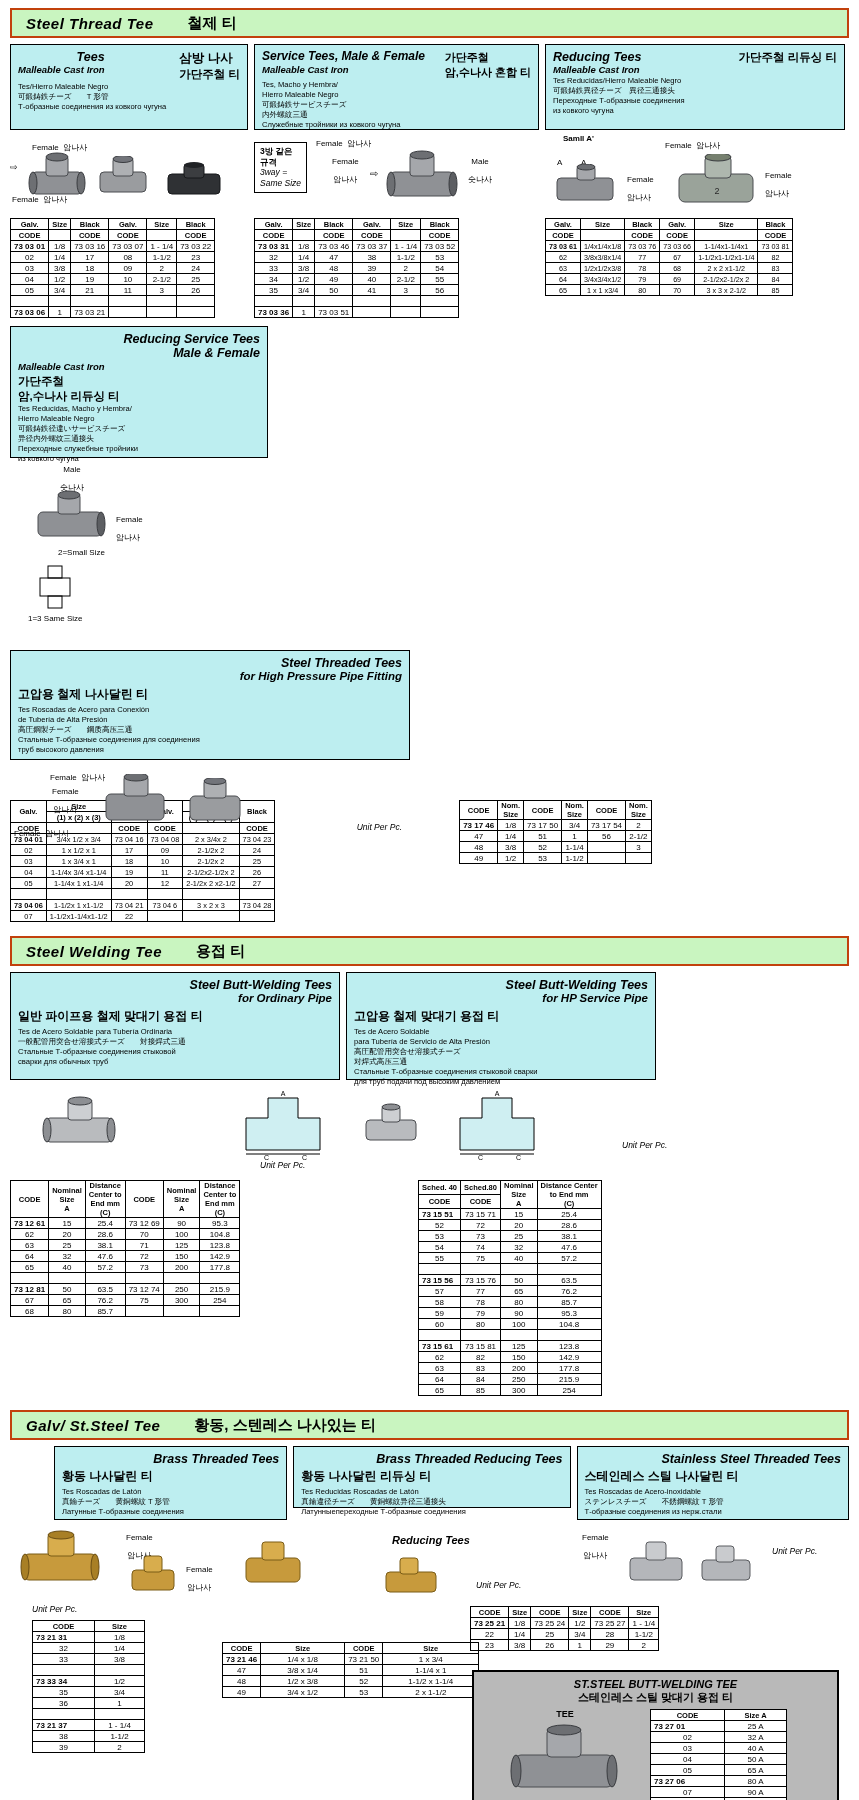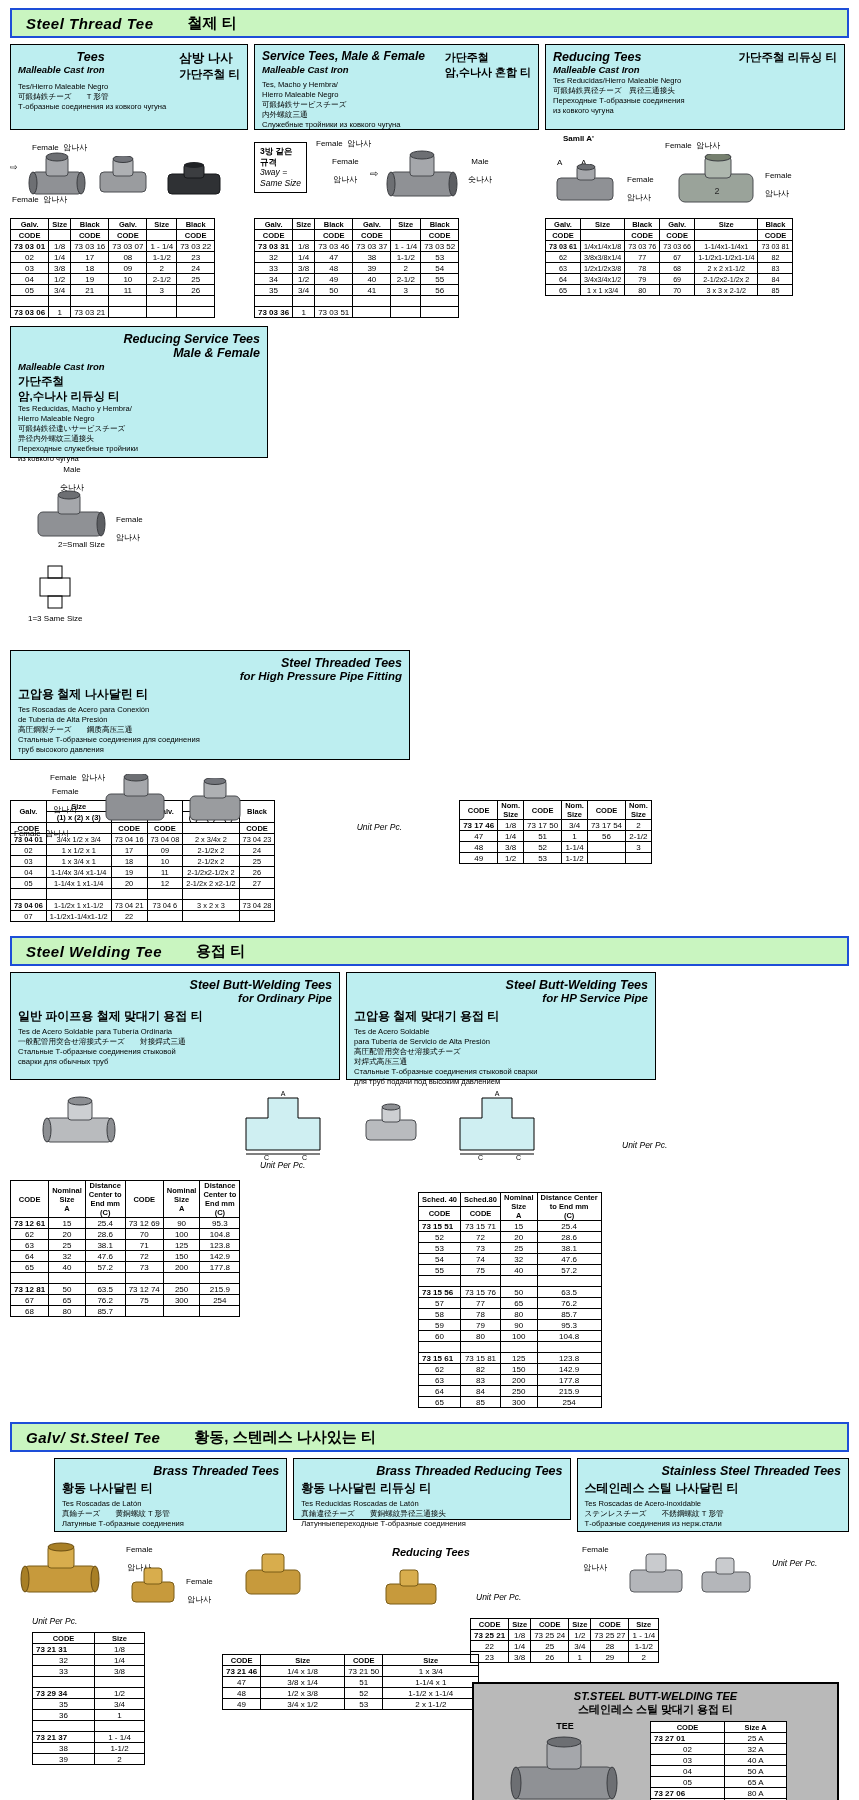--- a/index.html
+++ b/index.html
@@ -8,21 +8,21 @@
     width: 859px;
     background: #ffffff;
     font-family: "Liberation Sans", sans-serif;
     color: #000;
   }
   .page { width: 859px; position: relative; padding: 0 0 10px 0; }
 
   
   .banner {
     margin: 8px 10px 6px 10px;
-    border: 2px solid #1d4ed8;
+    border: 2px solid #c2410c;
     background: #c9f5c0;
     height: 30px;
     display: flex;
     align-items: center;
     padding: 0 14px;
     gap: 34px;
   }
   .banner .t1 { font-style: italic; font-weight: bold; font-size: 15px; letter-spacing: .5px; }
   .banner .t2 { font-weight: bold; font-size: 15px; }
 
@@ -468,21 +468,21 @@
       <svg width="80" height="58" style="position:absolute;left:22px;top:26px;">
         <rect x="6" y="22" width="64" height="24" rx="5" fill="#8f9195" stroke="#4a4c50"></rect>
         <rect x="26" y="4" width="22" height="20" rx="3" fill="#a5a7ab" stroke="#4a4c50"></rect>
         <ellipse cx="37" cy="5" rx="11" ry="4" fill="#6d6f73" stroke="#3a3c40"></ellipse>
         <ellipse cx="69" cy="34" rx="4" ry="12" fill="#5c5e62" stroke="#3a3c40"></ellipse>
       </svg>
       <div style="position:absolute;left:106px;top:44px;">
         <span class="lbl">Female</span><br>
         <span class="lbl">암나사</span>
       </div>
-      <div style="position:absolute;left:48px;top:76px;font-size:8px;">2=Small Size</div>
+      <div style="position:absolute;left:48px;top:84px;font-size:8px;">2=Small Size</div>
       <svg width="40" height="50" style="position:absolute;left:26px;top:100px;">
         <rect x="12" y="2" width="14" height="12" fill="none" stroke="#000"></rect>
         <rect x="4" y="14" width="30" height="18" fill="none" stroke="#000"></rect>
         <rect x="12" y="32" width="14" height="12" fill="none" stroke="#000"></rect>
       </svg>
       <div style="position:absolute;left:18px;top:150px;font-size:8px;">1=3 Same Size</div>
     </div>
 
     <div style="width:400px;">
       <div class="bluebox" style="height:110px;">
@@ -814,21 +814,21 @@
               <td>80</td>
               <td>85.7</td>
               <td></td>
               <td></td>
               <td></td>
             </tr>
           </tbody>
       </table>
     </div>
     <div style="width:380px;margin-left:12px;">
-      <table class="t" style="font-size:8px;margin-top:12px;">
+      <table class="t" style="font-size:8px;">
         <thead>
           <tr>
             <th>Sched. 40</th>
             <th>Sched.80</th>
             <th rowspan="2">Nominal<br>Size<br>A</th>
             <th rowspan="2">Distance Center<br>to End mm<br>(C)</th>
           </tr>
           <tr>
             <th>CODE</th>
             <th>CODE</th>
@@ -1043,21 +1043,21 @@
           </tr>
           <tr>
             <td>33</td>
             <td>3/8</td>
           </tr>
           <tr class="gap-row">
             <td></td>
             <td></td>
           </tr>
           <tr>
-            <td class="code">73 29 34</td>
+            <td class="code">73 33 34</td>
             <td>1/2</td>
           </tr>
           <tr>
             <td>35</td>
             <td>3/4</td>
           </tr>
           <tr>
             <td>36</td>
             <td>1</td>
           </tr>

